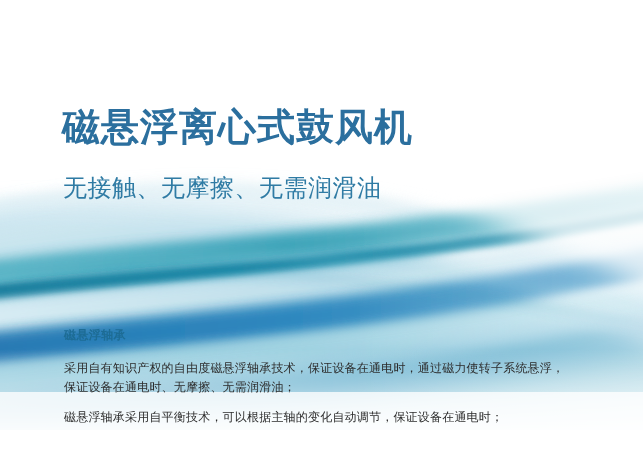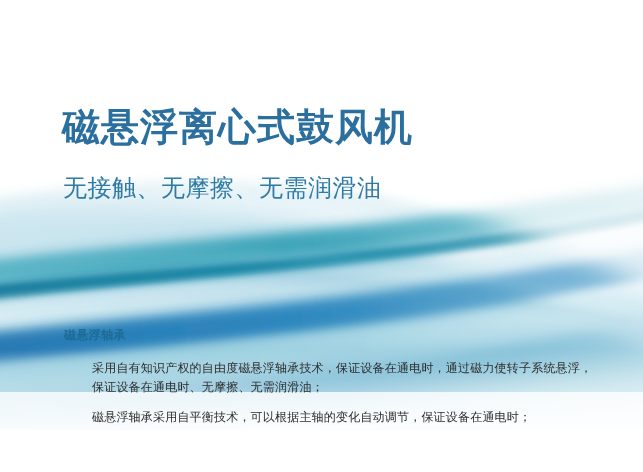--- a/index.html
+++ b/index.html
@@ -76,21 +76,20 @@
 
   .feature-paragraph {
     position: absolute;
     left: 64px;
     font-size: 12px;
     font-weight: 400;
     line-height: 19px;
     color: #2d2d2d;
     width: 540px;
     letter-spacing: 0.2px;
-    margin-left: 28px;
   }
   #feature-paragraph-0 { top: 359px; }
   #feature-paragraph-1 { top: 408px; }
 
   .para-line { display: block; white-space: nowrap; }
 </style>
 </head>
 <body>
 
 <div id="slide">

